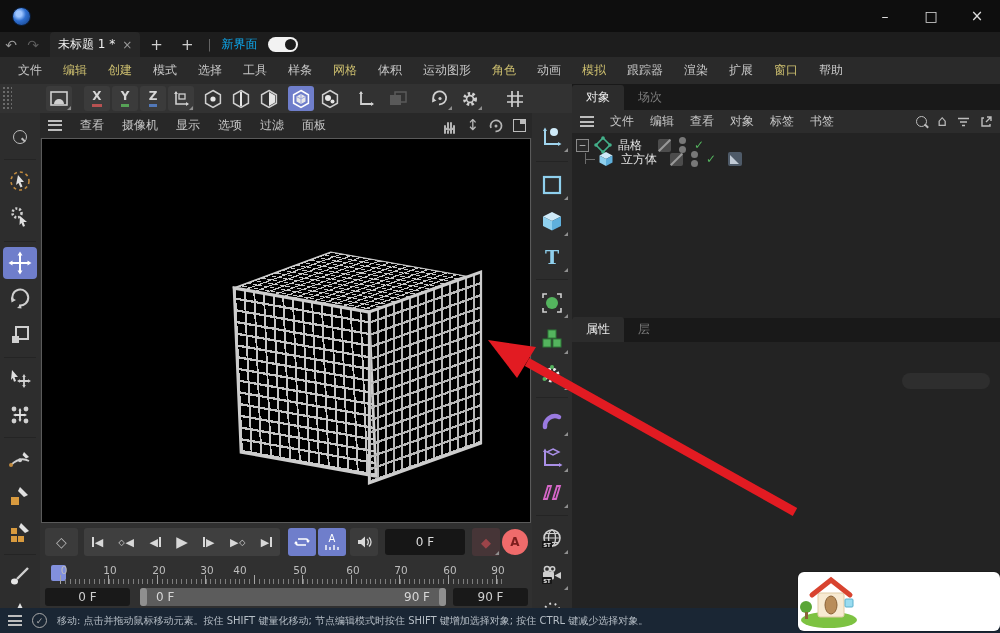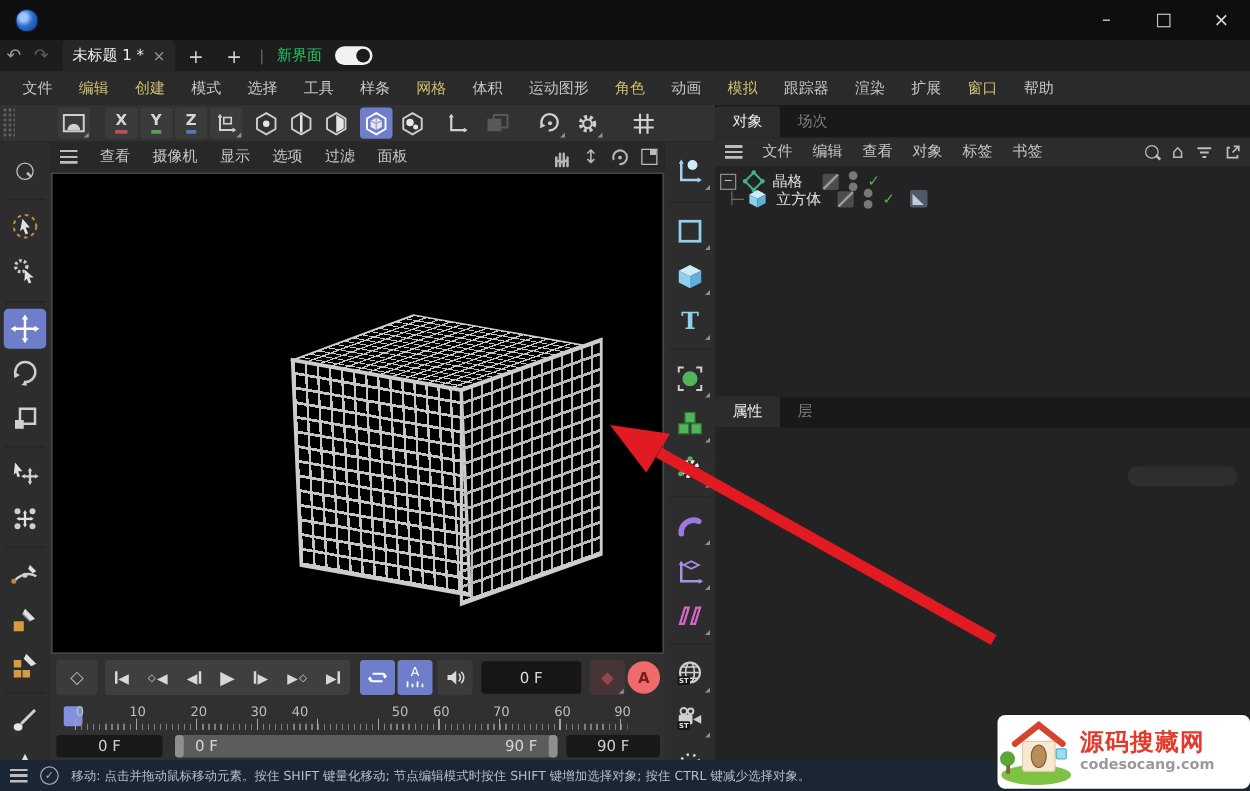--- a/index.html
+++ b/index.html
@@ -25,21 +25,21 @@
   #doc-tab{height:25px;margin-left:6px;padding:0 8px;background:#272727;border-radius:4px 4px 0 0;
            display:flex;align-items:center;gap:7px;color:#efefef}
   #doc-tab .x{color:#9a9a9a;font-size:12px}
   #new-doc{margin:0 10px;color:#cfcfcf;font-size:15px}
   #layout-tabs{flex:1;display:flex;justify-content:space-around;max-width:690px}
   .ltab{color:#8b8b8b;font-size:12.5px;padding:3px 6px;position:relative}
   .ltab.active{color:#f2f2f2}
   .ltab.active::after{content:"";position:absolute;left:-4px;right:-4px;bottom:-4px;height:3px;background:#6b7fd6;border-radius:2px}
   #add-layout{color:#cfcfcf;font-size:15px;margin:0 8px}
   #layout-sep{color:#666;margin:0 6px}
-  #new-ui{color:#22c55e;margin:0 10px 0 4px}
+  #new-ui{color:#0ea5e9;margin:0 10px 0 4px}
   #ui-toggle{width:30px;height:15px;border-radius:8px;background:#f2f2f2;position:relative;margin-right:12px}
   #ui-toggle::after{content:"";position:absolute;right:2px;top:2px;width:11px;height:11px;border-radius:50%;background:#1b1b1b}
 
   
   #menubar{left:0;top:57px;width:1000px;height:27px;background:#2a2a2a;display:flex;align-items:center;gap:21px;padding-left:18px;box-sizing:border-box}
   .menu-item{color:#c6c6c6;white-space:nowrap}
   .menu-item.accent{color:#cdbf6f}
 
   
   #toolbar{left:0;top:84px;width:572px;height:29px;background:#323232}
@@ -499,21 +499,21 @@
     </div>
   </div>
 
   <div id="ruler" class="abs">
     <div id="ruler-handle"></div>
     <span class="ticklabel" style="left:24px">0</span>
     <span class="ticklabel" style="left:70px">10</span>
     <span class="ticklabel" style="left:119px">20</span>
     <span class="ticklabel" style="left:167px">30</span>
     <span class="ticklabel" style="left:200px">40</span>
-    <span class="ticklabel" style="left:280px">50</span>
+    <span class="ticklabel" style="left:260px">50</span>
     <span class="ticklabel" style="left:313px">60</span>
     <span class="ticklabel" style="left:361px">70</span>
     <span class="ticklabel" style="left:410px">60</span>
     <span class="ticklabel" style="left:458px">90</span>
     <div class="tickzone" id="ticks-minor"></div>
     <div id="ticks-major"></div>
   </div>
 
   <div id="rangebar-row" class="abs">
     <div class="ffield" style="left:5px;width:85px">0 F</div>
@@ -722,22 +722,18 @@
 <div id="watermark" class="abs">
   <svg width="62" height="54" viewBox="0 0 62 54">
     <ellipse cx="31" cy="45" rx="28" ry="8" fill="#7dc242"></ellipse>
     <rect x="20" y="18" width="26" height="24" rx="2" fill="#f7ead2" stroke="#e0cba4"></rect>
     <path d="M14,20 L33,5 L52,20" fill="none" stroke="#d8432f" stroke-width="5" stroke-linecap="round"></path>
     <ellipse cx="33" cy="30" rx="6" ry="9" fill="#b98d5a" stroke="#8a6237"></ellipse>
     <rect x="47" y="24" width="8" height="8" rx="1" fill="#9adcf0" stroke="#5ab0cc"></rect>
     <circle cx="8" cy="32" r="6" fill="#5aa636"></circle>
       <rect x="7" y="37" width="3" height="7" fill="#8a6237"></rect>
   </svg>
-  <div id="wm-text">
-    <div id="wm-title">源码搜藏网</div>
-    <div id="wm-url">codesocang.com</div>
-  </div>
 </div>
 
 <svg id="arrow-overlay" class="abs" width="1000" height="633">
   <line x1="795" y1="512" x2="527" y2="362" stroke="#e21b22" stroke-width="9"></line>
   <polygon points="488,340 536,347 517,378" fill="#e21b22"></polygon>
 </svg>
 
 </body></html>

